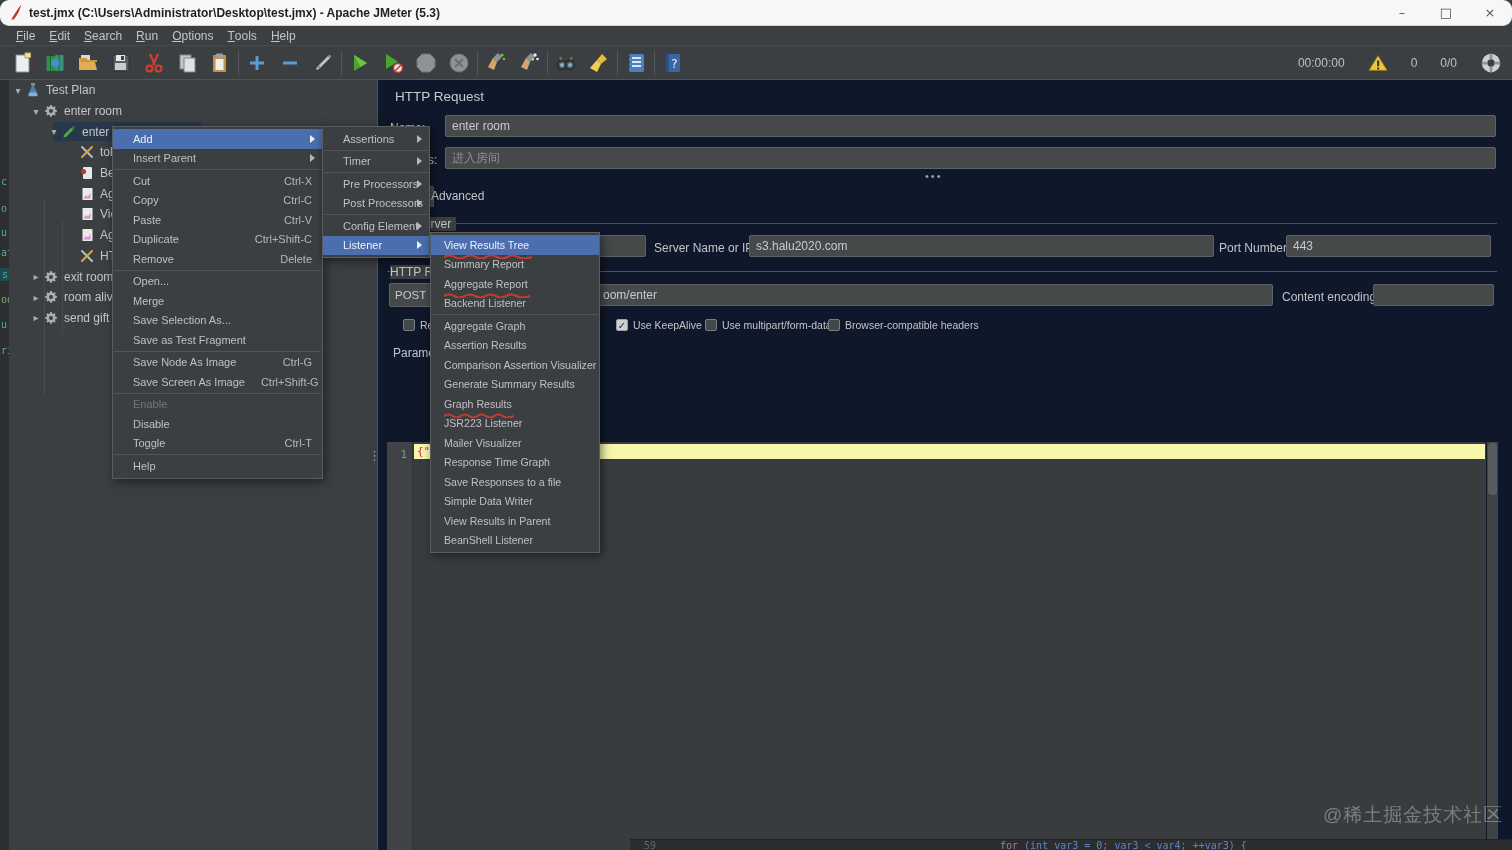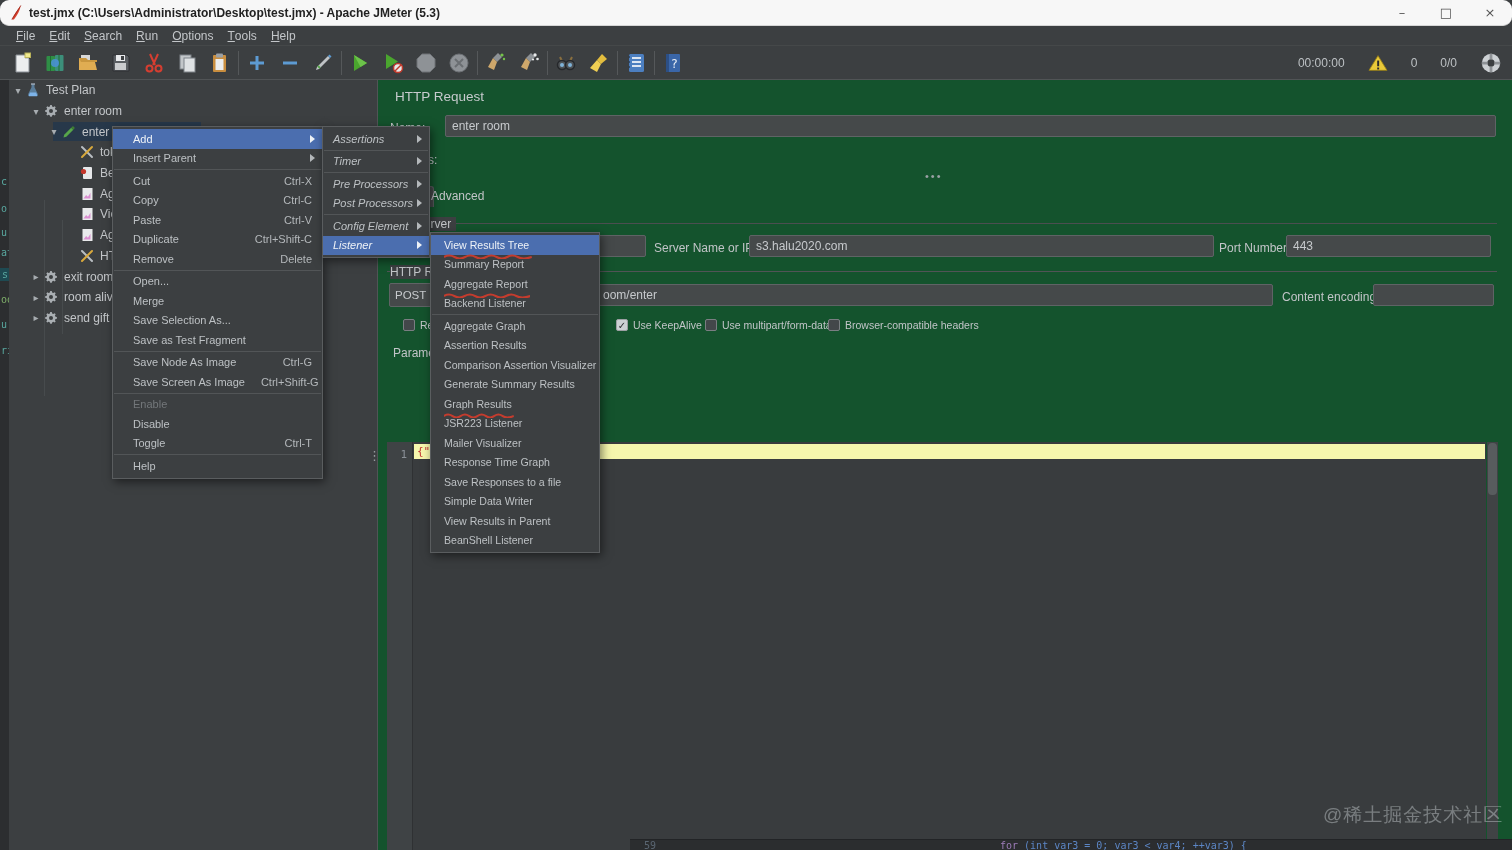--- a/index.html
+++ b/index.html
@@ -43,21 +43,21 @@
   .tree-row .ticon svg { width:16px; height:16px; display:block; }
   .tree-row .tlabel { z-index:1; }
   .tree-row.selected::before { content:""; position:absolute; left:44px; width:148px; top:1px; bottom:1px; background:#27384a; }
   .gline { position:absolute; width:1px; background:#4d5154; opacity:.65; }
 
   
   .v-split { position:absolute; left:377px; top:80px; width:1px; height:770px; background:#515456; z-index:3; }
   .v-grip { position:absolute; left:368px; top:450px; width:10px; height:22px; z-index:5; color:#969b9f; font-size:13px; line-height:11px; text-align:center; font-family:"DejaVu Sans",sans-serif; }
 
   
-  .main { position:absolute; left:0; top:80px; width:1512px; height:770px; background:#14532d; z-index:1; }
+  .main { position:absolute; left:0; top:80px; width:1512px; height:770px; background:#0f172a; z-index:1; }
   .abs { position:absolute; }
   .lab { font-size:12px; color:#c2c5c8; white-space:nowrap; }
   .panel-title { font-size:13.5px; color:#c7cbce; }
   .tinput { position:absolute; background:#45494a; border:1px solid #5f6365; border-radius:2px; color:#c7cacd; font-size:12px; padding:0 6px; font-family:"Liberation Sans",sans-serif; outline:none; }
   .tinput.gray { color:#8d9194; }
   .hline { position:absolute; height:1px; background:#515456; }
   .group-lab { position:absolute; font-size:12px; color:#c2c5c8; background:#3c3f41; padding-right:5px; white-space:nowrap; }
   .dots-h { font-size:11px; color:#9aa0a4; letter-spacing:2px; }
   .tab { position:absolute; font-size:12px; color:#c2c5c8; padding:3px 8px; }
   .tab.sel { background:#46494b; border:1px solid #5a5d5f; border-bottom:none; border-radius:3px 3px 0 0; }
@@ -73,21 +73,21 @@
   .cur-line { position:absolute; left:414px; top:364px; width:1071px; height:15px; background:#f6f7ad; font-family:"DejaVu Sans Mono",monospace; font-size:11px; color:#c23333; line-height:15px; padding-left:3px; }
   .vsb { position:absolute; left:1487px; top:362px; width:11px; height:474px; background:#404345; }
   .vsb .thumb { position:absolute; left:1px; top:1px; width:9px; height:52px; background:#585c5e; border-radius:4px; }
 
   
   .menu { position:absolute; background:#3c3f41; border:1px solid #5a5d5f; box-shadow:2px 3px 9px rgba(0,0,0,.5); padding:2px 0; font-size:11px; color:#bdc1c4; }
   #ctx-menu { left:112px; top:126px; width:211px; z-index:30; }
   #add-submenu { left:322px; top:126px; width:108px; z-index:31; }
   #listener-submenu { left:430px; top:232px; width:170px; z-index:32; font-size:10.6px; }
   .menu-row { height:19.5px; display:flex; align-items:center; padding:0 10px 0 20px; position:relative; white-space:nowrap; }
-  #add-submenu .menu-row { padding-left:10px;font-style:italic; }
+  #add-submenu .menu-row { padding-left:20px; }
   #listener-submenu .menu-row { padding-left:13px; }
   .menu-row .lbl { position:relative; display:inline-block; }
   .menu-row .sc { margin-left:auto; padding-left:16px; color:#b4b8bb; }
   .menu-row.hl { background:#4b6eaf; color:#eef2f7; }
   .menu-row.dis { color:#73777a; }
   .menu-sep { height:1px; background:#525557; margin:1px 1px; }
   .arr { position:absolute; right:7px; top:50%; margin-top:-4px; width:0; height:0; border-left:5px solid #b4b8bb; border-top:4px solid transparent; border-bottom:4px solid transparent; }
   .menu-row.hl .arr { border-left-color:#eef2f7; }
   .squig { position:absolute; left:0; width:103%; bottom:-4px; height:6px; overflow:visible; }
 
@@ -452,20 +452,21 @@
 <div class="v-split"></div>
 <div class="v-grip">⋮</div>
 
 <div class="main">
   <div class="abs panel-title" style="left:395px;top:9px;">HTTP Request</div>
 
   <div class="abs lab" style="left:390px;top:41px;">Name:</div>
   <input class="tinput" style="left: 445px; top: 35px; width: 1051px; height: 22px;" value="enter room">
 
   <div class="abs lab" style="left:376px;top:73px;">Comments:</div>
+  <input class="tinput gray" style="left: 445px; top: 67px; width: 1051px; height: 22px;" value="进入房间">
 
   <div class="abs dots-h" style="left:925px;top:90px;">•••</div>
 
   <div>
       <div class="tab sel" style="left: 387px; top: 106px;">Basic</div>
       <div class="tab" style="left: 423px; top: 106px;">Advanced</div>
     </div>
 
   <div class="hline" style="left:387px;top:143px;width:1110px;background:#4b4e50;"></div>
   <div class="group-lab" style="left:388px;top:137px;">Web Server</div>

